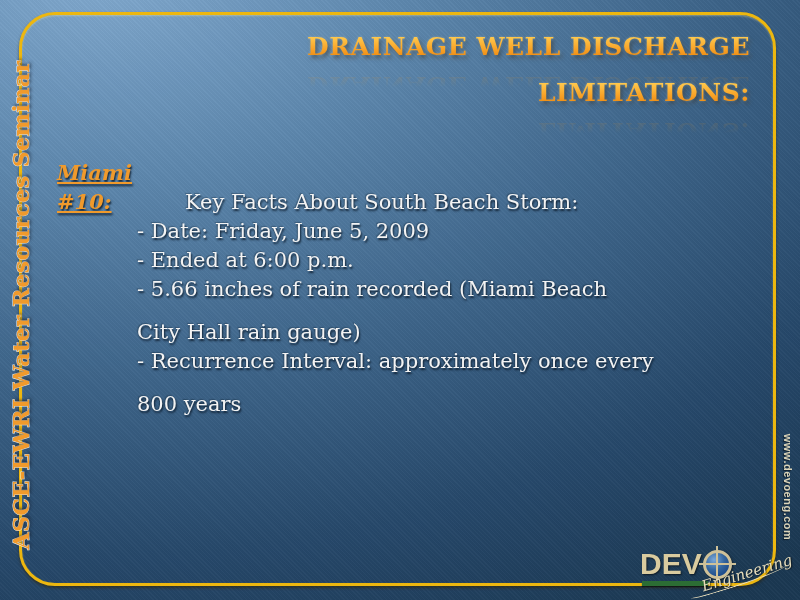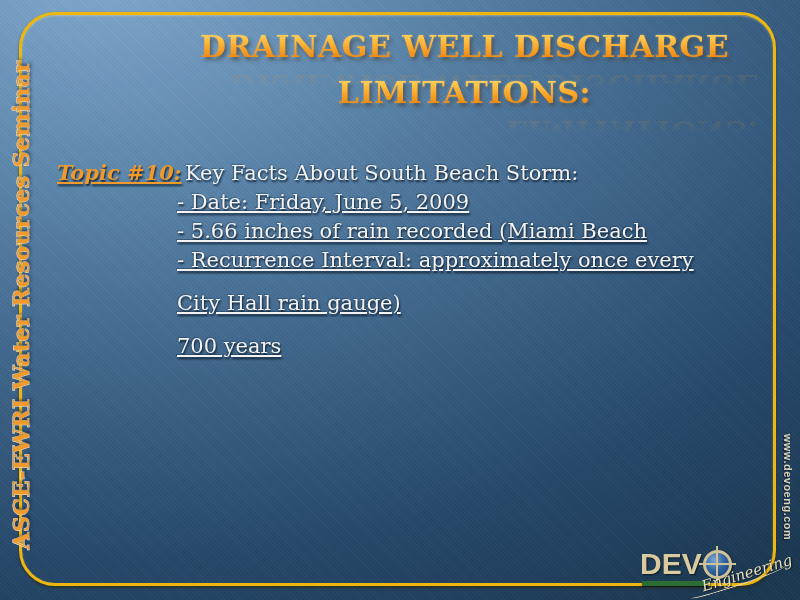--- a/index.html
+++ b/index.html
@@ -12,22 +12,22 @@
   }
   
   .frame{
     position:absolute;left:19px;top:12px;right:24px;bottom:14px;
     border:3px solid var(--frame-gold,#edb70f);border-radius:36px;
     box-shadow:0 2px 3px rgba(50,35,0,.55), inset 0 1px 2px rgba(255,235,150,.4);
     pointer-events:none;
   }
   
   .title{
-    position:absolute;top:24px;left:170px;right:41px;text-align:center;
-    font-weight:bold;font-size:30px;letter-spacing:.5px;line-height:46px;
+    position:absolute;top:24px;left:170px;right:50px;text-align:right;
+    font-weight:bold;font-size:25px;letter-spacing:.5px;line-height:46px;
   }
   .t-line{position:relative;height:46px;}
   .t-main,.t-reflect{
     display:inline-block;white-space:nowrap;
     background:linear-gradient(180deg,#ffe291 0%,#ffc94e 28%,#f8a226 55%,#e8820d 78%,#cf6c05 100%);
     -webkit-background-clip:text;background-clip:text;color:transparent;
   }
   .t-main{filter:drop-shadow(2px 3px 2px rgba(15,20,30,.55)) drop-shadow(0 0 1px rgba(255,245,200,.35));}
   .t-reflect{
     position:absolute;right:0;top:38px;transform:scaleY(-1);opacity:.32;
@@ -53,21 +53,21 @@
     white-space:nowrap;font-family:"Liberation Sans",sans-serif;
     font-weight:bold;font-size:11px;letter-spacing:.5px;color:#dbd4b9;
     text-shadow:1px 1px 1px rgba(0,0,0,.5);
   }
   
   .content{
     position:absolute;left:57px;top:158px;width:670px;
     font-size:21px;line-height:29px;color:#f3f3f3;
     text-shadow:1px 2px 2px rgba(8,22,38,.85), -1px -1px 1px rgba(8,22,38,.3);
   }
-  .line.indent{margin-left:120px;text-decoration:underline;}
+  .line.indent{margin-left:80px;}
   .line.gap{margin-top:14px;}
   .topic{
     display:inline-block;width:128px;
     color:var(--accent-orange,#f09a2c);font-weight:bold;font-style:italic;
     text-decoration:underline;
     text-shadow:1px 2px 2px rgba(8,22,38,.85);
   }
   
   .logo{position:absolute;left:640px;top:548px;width:145px;height:48px;z-index:4;}
   .logo-row{display:flex;align-items:center;height:32px;}
@@ -115,27 +115,28 @@
       <span class="t-reflect" aria-hidden="true">LIMITATIONS:</span>
     </div>
   </div>
 
   <div class="sidebar-text">ASCE-EWRI Water Resources Seminar</div>
 
   <div class="website">www.devoeng.com</div>
 
   <div class="content">
     <div class="line">
-      <span class="topic">Topic #10:</span><span>Key Facts About South Beach Storm:</span>
+      <span class="topic">Miami #10:</span><span>Key Facts About South Beach Storm:</span>
     </div>
     <div class="line indent">- Date: Friday, June 5, 2009</div>
+    <div class="line indent">- Ended at 6:00 p.m.</div>
     <div class="line indent">- 5.66 inches of rain recorded (Miami Beach</div>
+    <div class="line indent gap">City Hall rain gauge)</div>
     <div class="line indent">- Recurrence Interval: approximately once every</div>
-    <div class="line indent gap">City Hall rain gauge)</div>
-    <div class="line indent gap">700 years</div>
+    <div class="line indent gap">800 years</div>
   </div>
 
   <div class="logo">
     <div class="logo-row">
       <span class="logo-dev">DEV</span>
       <span class="logo-o"></span>
     </div>
     <div class="logo-bar"></div>
     <div class="logo-script">Engineering</div>
   </div>

